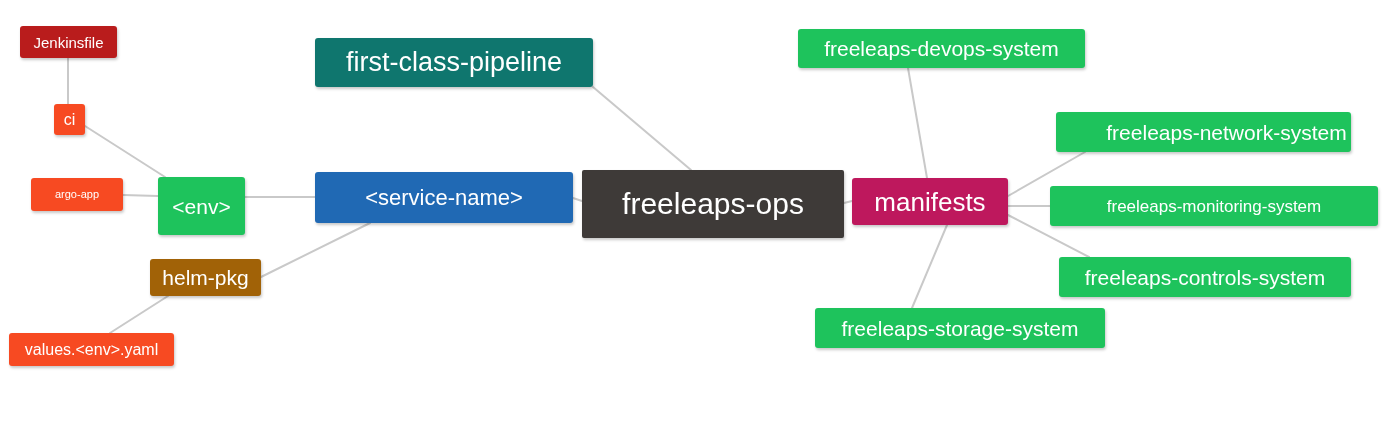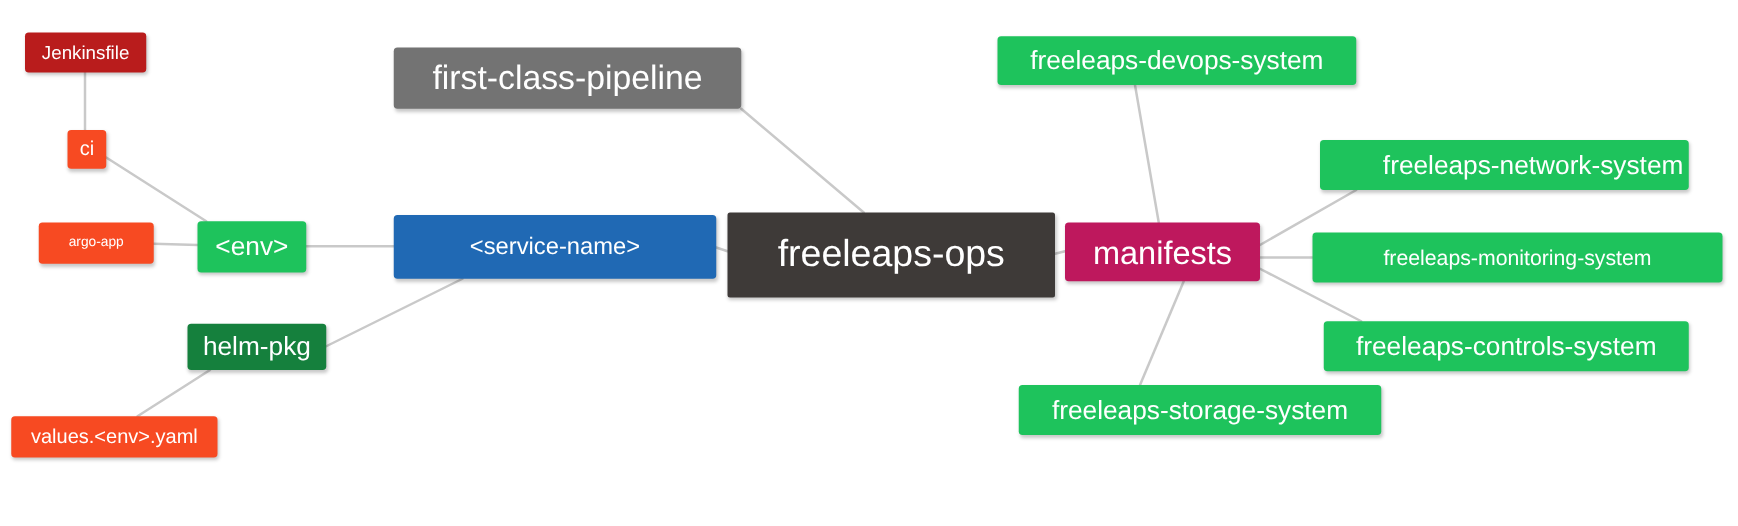--- a/index.html
+++ b/index.html
@@ -59,33 +59,33 @@
       <line x1="927" y1="178" x2="908" y2="68" stroke="#c9c9c9" stroke-width="2" stroke-linecap="round"></line>
       <line x1="1008" y1="196" x2="1085" y2="152" stroke="#c9c9c9" stroke-width="2" stroke-linecap="round"></line>
       <line x1="1008" y1="206" x2="1050" y2="206" stroke="#c9c9c9" stroke-width="2" stroke-linecap="round"></line>
       <line x1="1008" y1="215" x2="1089" y2="257" stroke="#c9c9c9" stroke-width="2" stroke-linecap="round"></line>
       <line x1="947" y1="225" x2="912" y2="308" stroke="#c9c9c9" stroke-width="2" stroke-linecap="round"></line>
     </svg>
   <div id="node-layer">
       <div class="node root" style="left: 582px; top: 170px; width: 262px; height: 68px; background: rgb(62, 58, 56); font-size: 30px;">
         <span>freeleaps-ops</span>
       </div>
-      <div class="node" style="left: 315px; top: 172px; width: 258px; height: 51px; background: rgb(32, 105, 180); font-size: 19px;">
+      <div class="node" style="left: 315px; top: 172px; width: 258px; height: 51px; background: rgb(32, 105, 180); font-size: 22px;">
         <span>&lt;service-name&gt;</span>
       </div>
-      <div class="node" style="left: 315px; top: 38px; width: 278px; height: 49px; background: #737373; font-size: 27px;">
+      <div class="node" style="left: 315px; top: 38px; width: 278px; height: 49px; background: #0f766e; font-size: 27px;">
         <span>first-class-pipeline</span>
       </div>
       <div class="node" style="left: 852px; top: 178px; width: 156px; height: 47px; background: #be185d; font-size: 26px;">
         <span>manifests</span>
       </div>
-      <div class="node" style="left: 158px; top: 177px; width: 87px; height: 41px; background: rgb(30, 195, 92); font-size: 21px;">
+      <div class="node" style="left: 158px; top: 177px; width: 87px; height: 58px; background: rgb(30, 195, 92); font-size: 21px;">
         <span>&lt;env&gt;</span>
       </div>
-      <div class="node" style="left: 150px; top: 259px; width: 111px; height: 37px; background: #15803d; font-size: 21px;">
+      <div class="node" style="left: 150px; top: 259px; width: 111px; height: 37px; background: #a16207; font-size: 21px;">
         <span>helm-pkg</span>
       </div>
       <div class="node" style="left: 54px; top: 104px; width: 31px; height: 31px; background: rgb(247, 74, 34); font-size: 16px; align-items: center;">
         <span>ci</span>
       </div>
       <div class="node" style="left: 20px; top: 26px; width: 97px; height: 32px; background: #b91c1c; font-size: 15px;">
         <span>Jenkinsfile</span>
       </div>
       <div class="node" style="left: 31px; top: 178px; width: 92px; height: 33px; background: rgb(247, 74, 34); font-size: 11px;">
         <span>argo-app</span>

